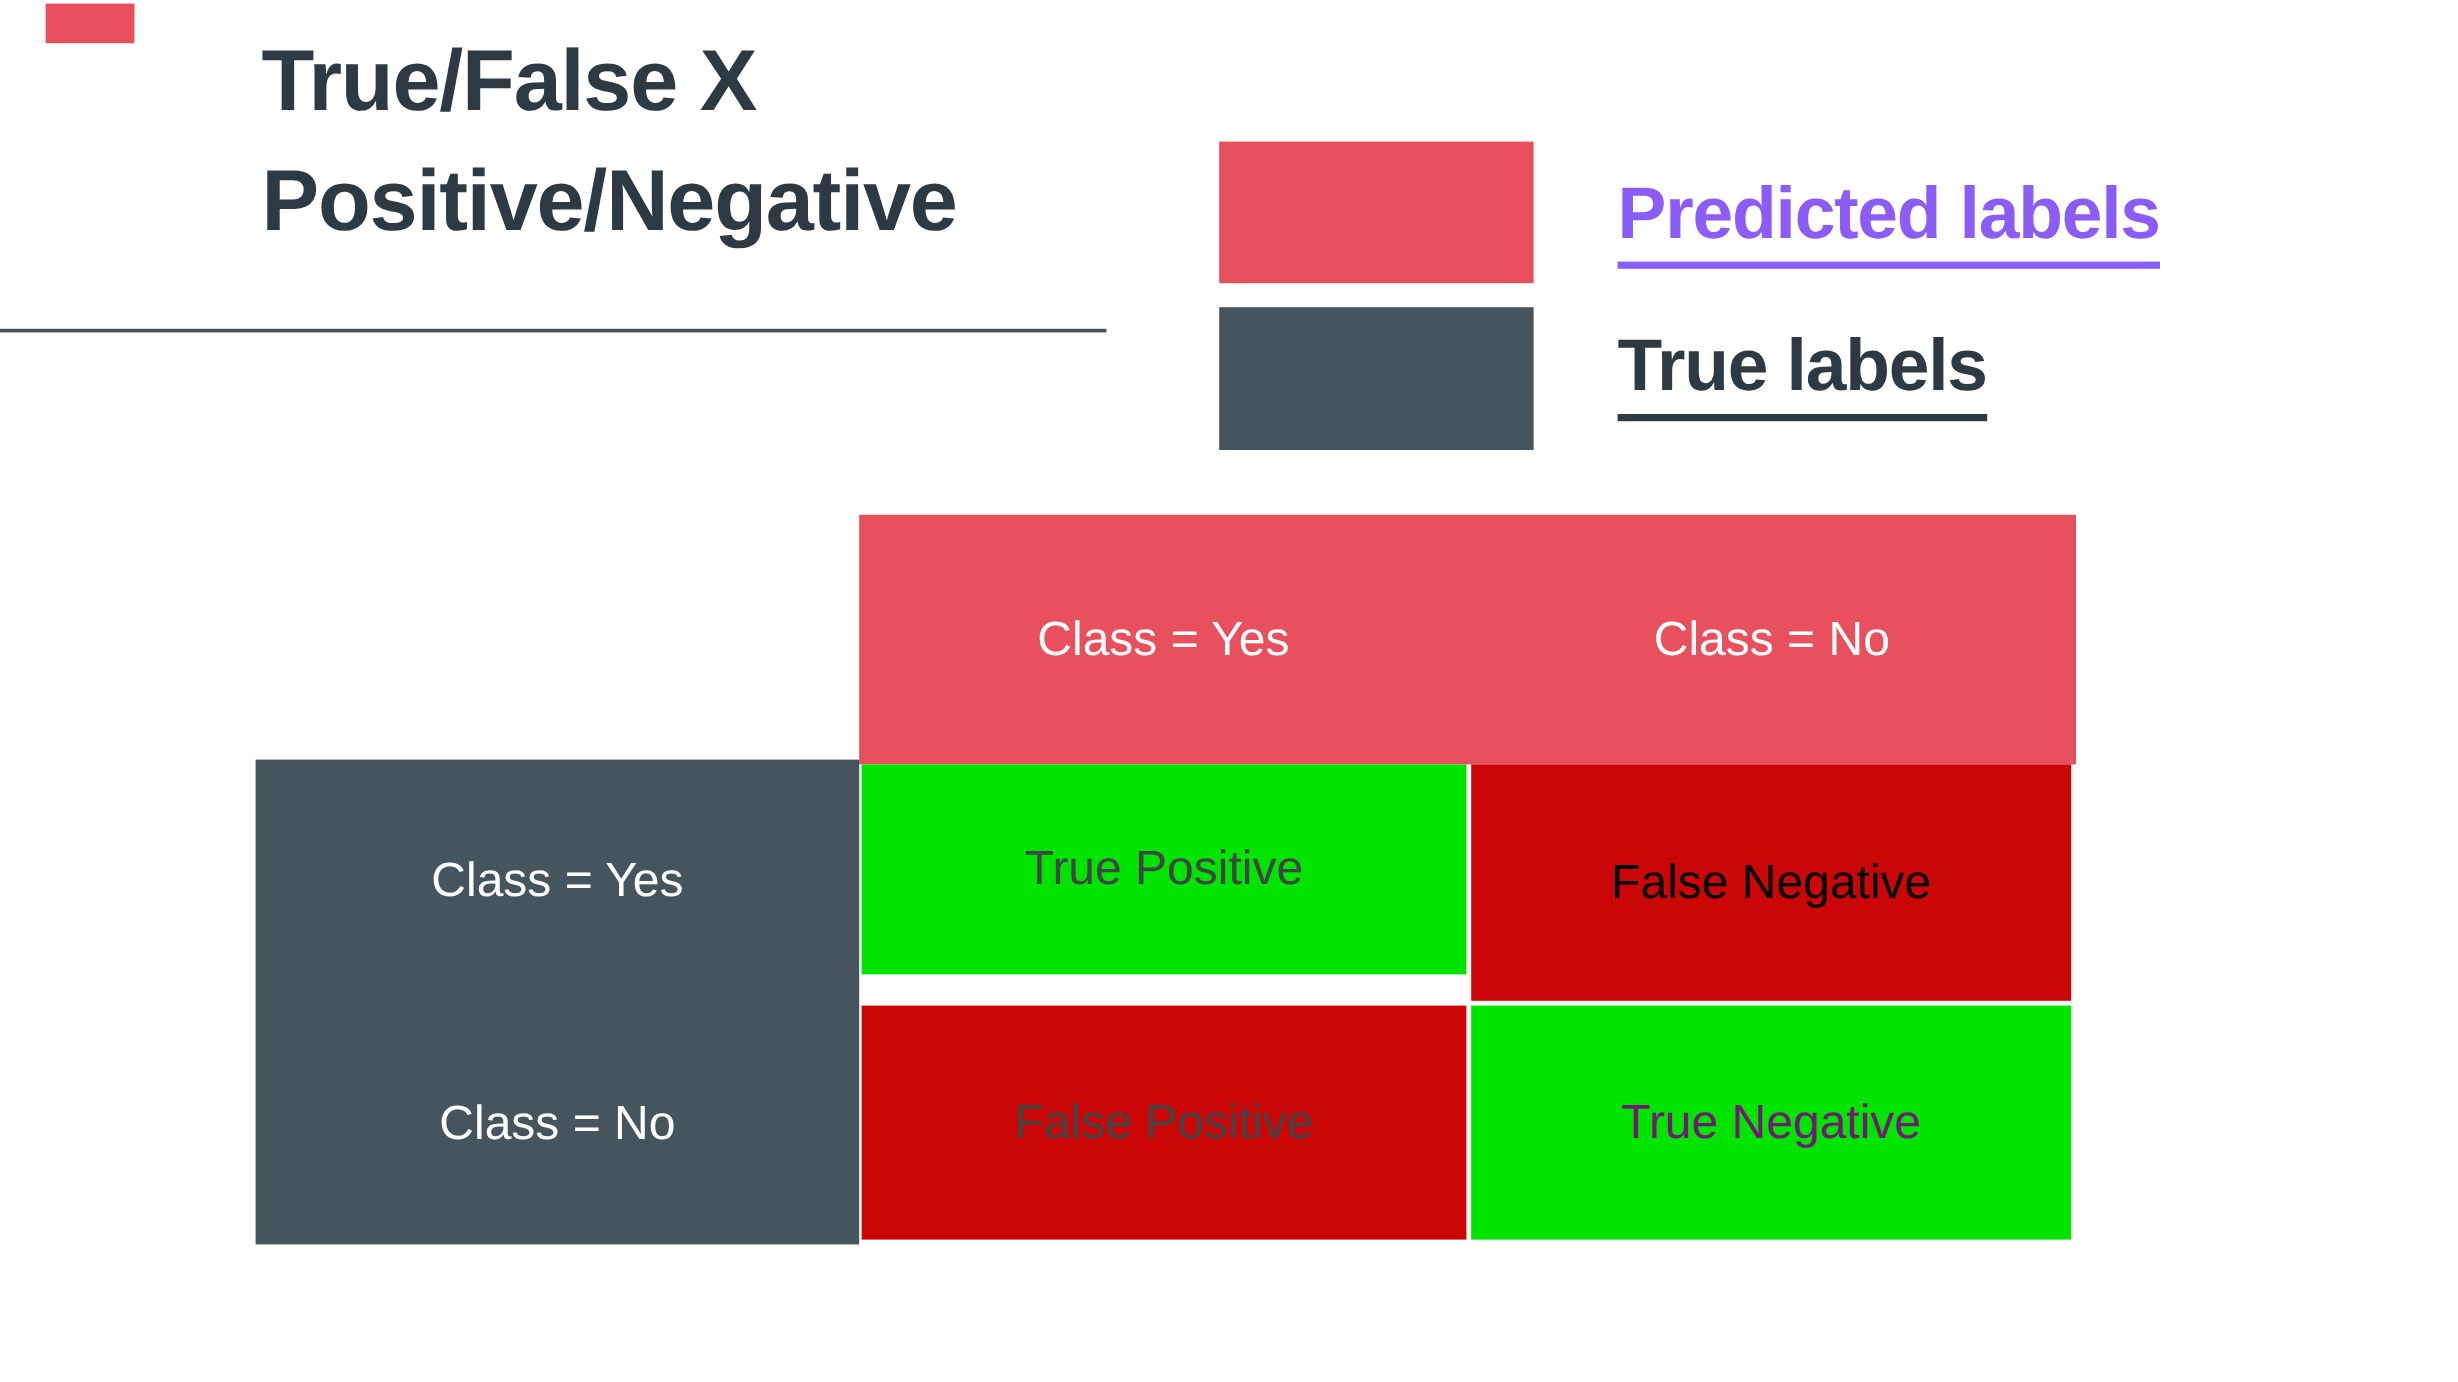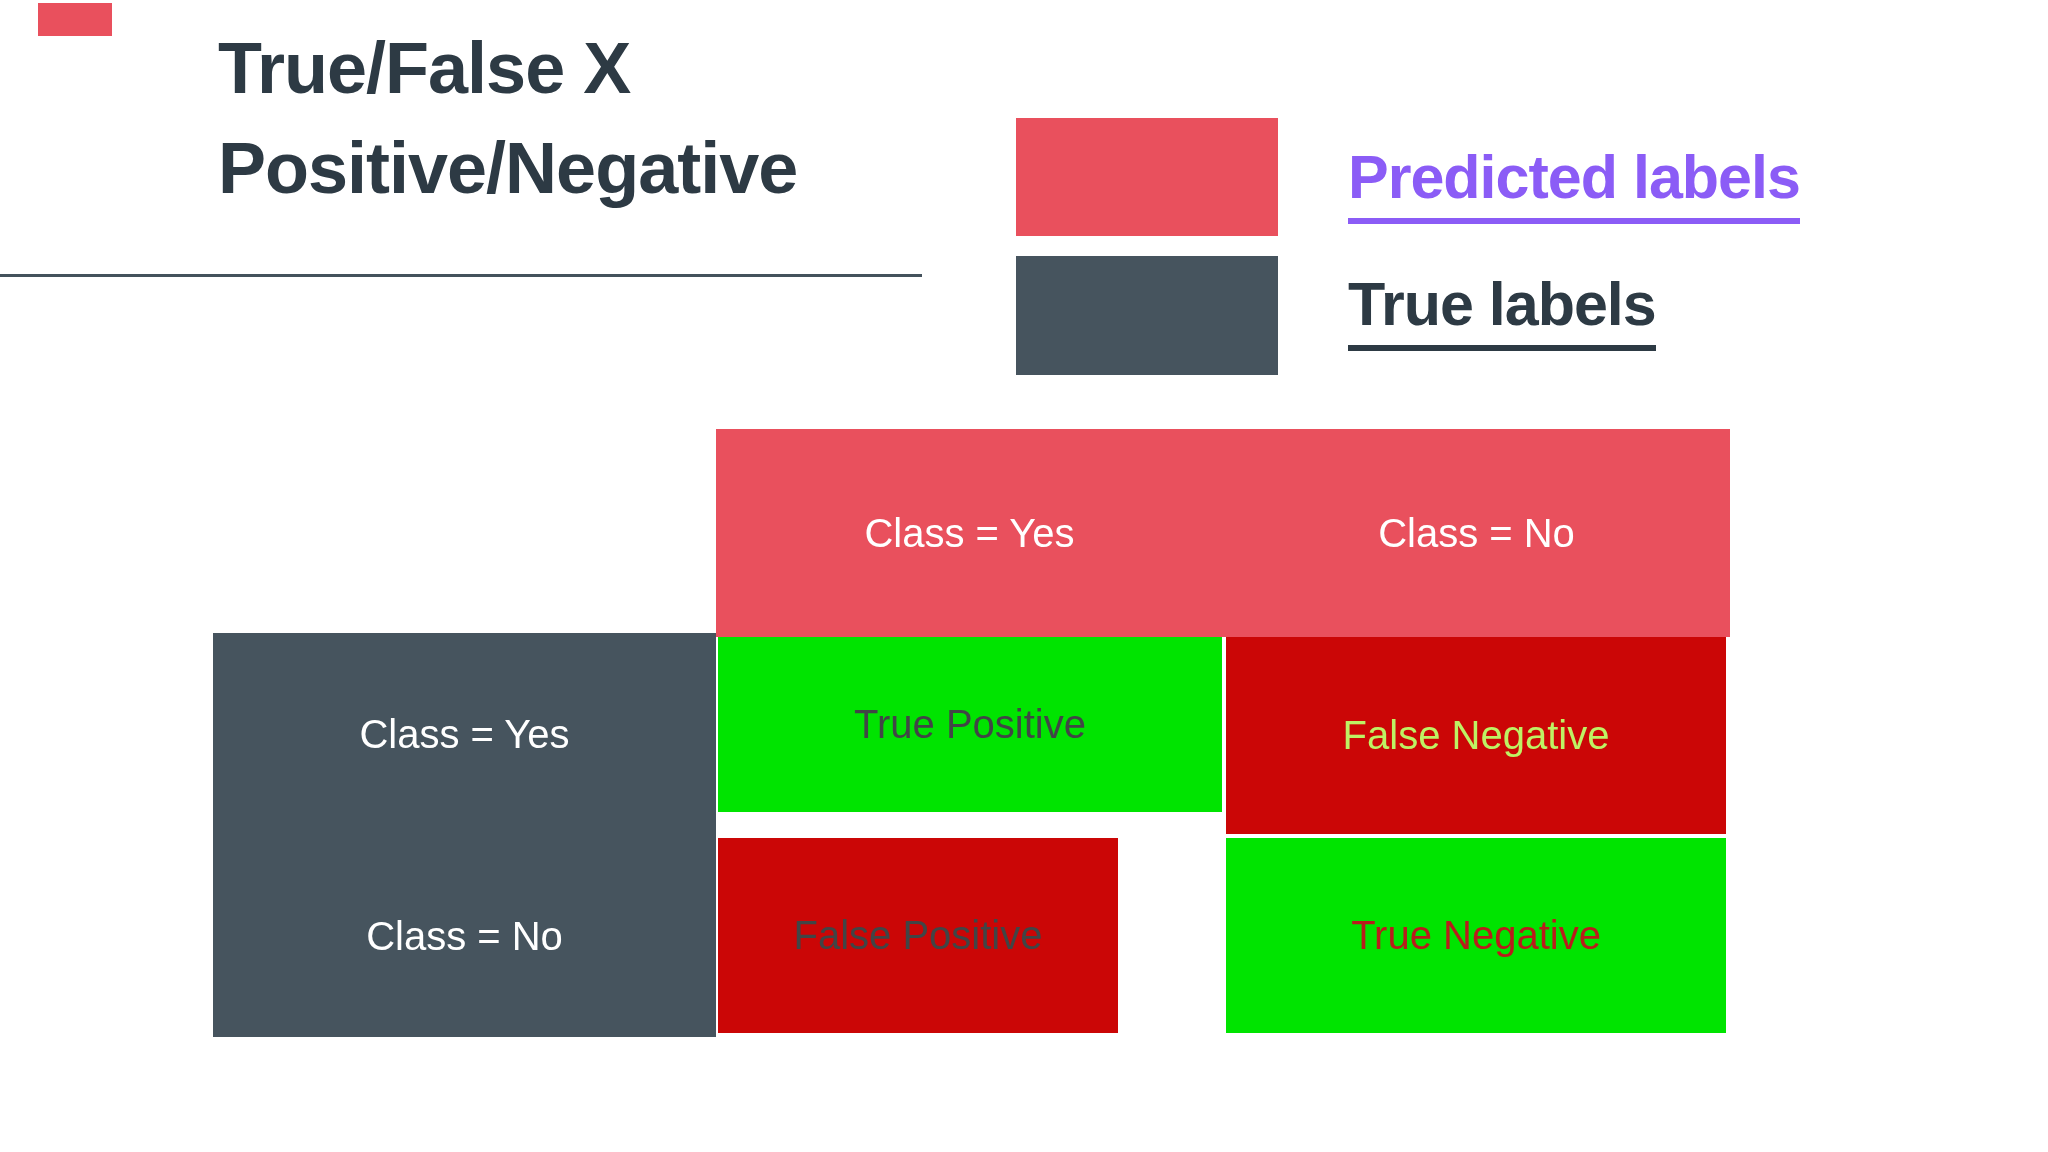--- a/index.html
+++ b/index.html
@@ -86,21 +86,21 @@
   }
   .true-col .true-row {
     flex: 1;
     display: flex;
     align-items: center;
     justify-content: center;
   }
 
   .cell-tp { left: 718px;  top: 637px; width: 504px; height: 175px; }
   .cell-fn { left: 1226px; top: 637px; width: 500px; height: 197px; }
-  .cell-fp { left: 718px;  top: 838px; width: 400px; height: 195px; }
+  .cell-fp { left: 718px;  top: 838px; width: 504px; height: 195px; }
   .cell-tn { left: 1226px; top: 838px; width: 500px; height: 195px; }
 </style>
 </head>
 <body>
 
 <div class="stage">
 
   <div class="abs corner-mark" style="background-color: rgb(233, 80, 93);"></div>
 
   <h1 class="abs title" style="color: rgb(45, 58, 68);">
@@ -123,19 +123,19 @@
     <div class="pred-col cell-text">Class = No</div>
   </div>
 
   <div class="abs true-col" style="background-color: rgb(70, 84, 94); color: rgb(255, 255, 255);">
     <div class="true-row cell-text">Class = Yes</div>
     <div class="true-row cell-text">Class = No</div>
   </div>
 
   <div class="abs cell-text cell-tp" style="background-color: rgb(0, 228, 0); color: rgb(65, 69, 70);">True Positive</div>
 
-  <div class="abs cell-text cell-fn" style="background-color: rgb(203, 6, 6); color: #bef264;">False Negative</div>
+  <div class="abs cell-text cell-fn" style="background-color: rgb(203, 6, 6); color: #000000;">False Negative</div>
 
   <div class="abs cell-text cell-fp" style="background-color: rgb(203, 6, 6); color: rgb(65, 69, 70);">False Positive</div>
 
-  <div class="abs cell-text cell-tn" style="background-color: rgb(0, 228, 0); color: #b91c1c;">True Negative</div>
+  <div class="abs cell-text cell-tn" style="background-color: rgb(0, 228, 0); color: #701a75;">True Negative</div>
 
 </div>
 
 </body></html>

